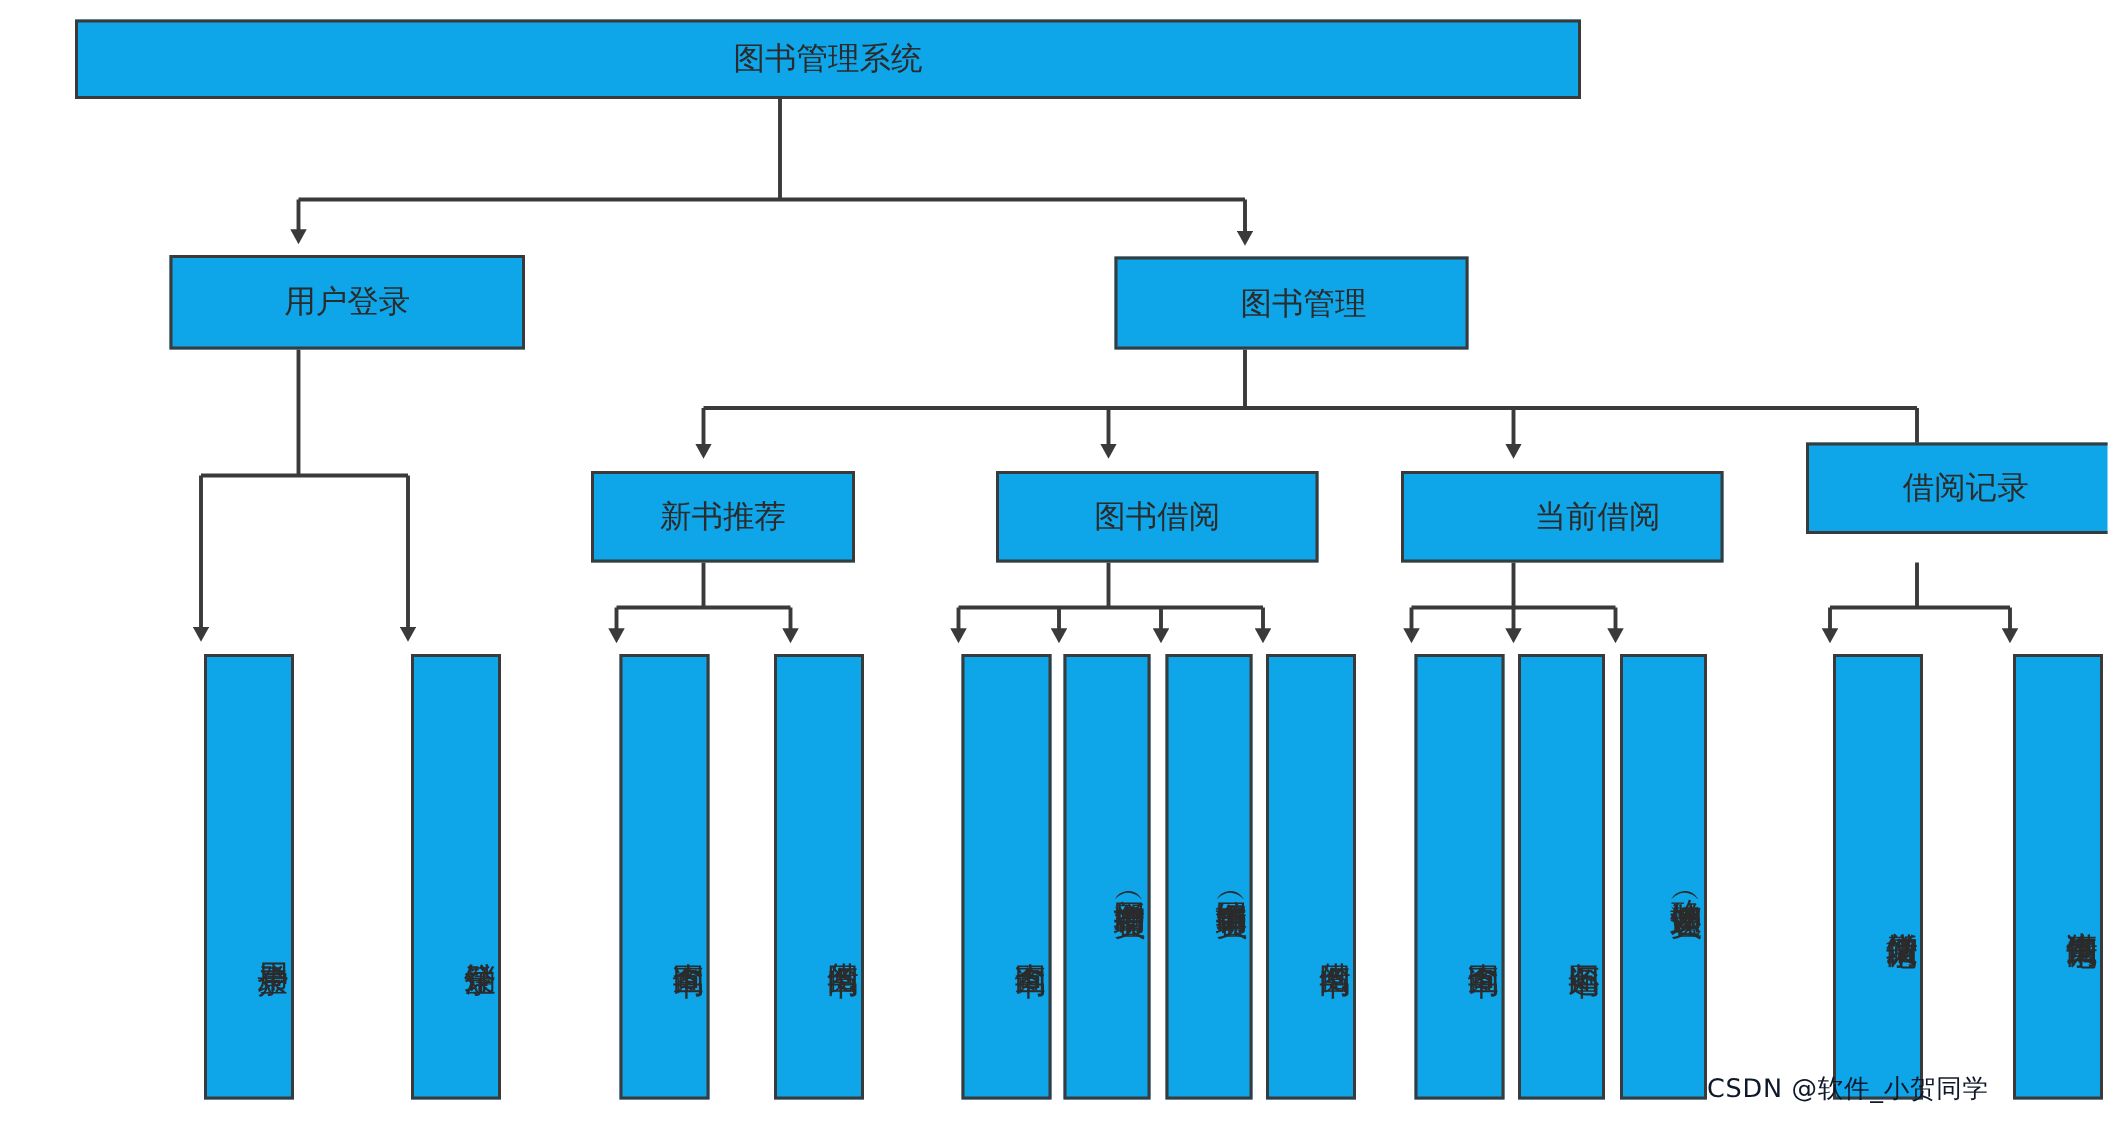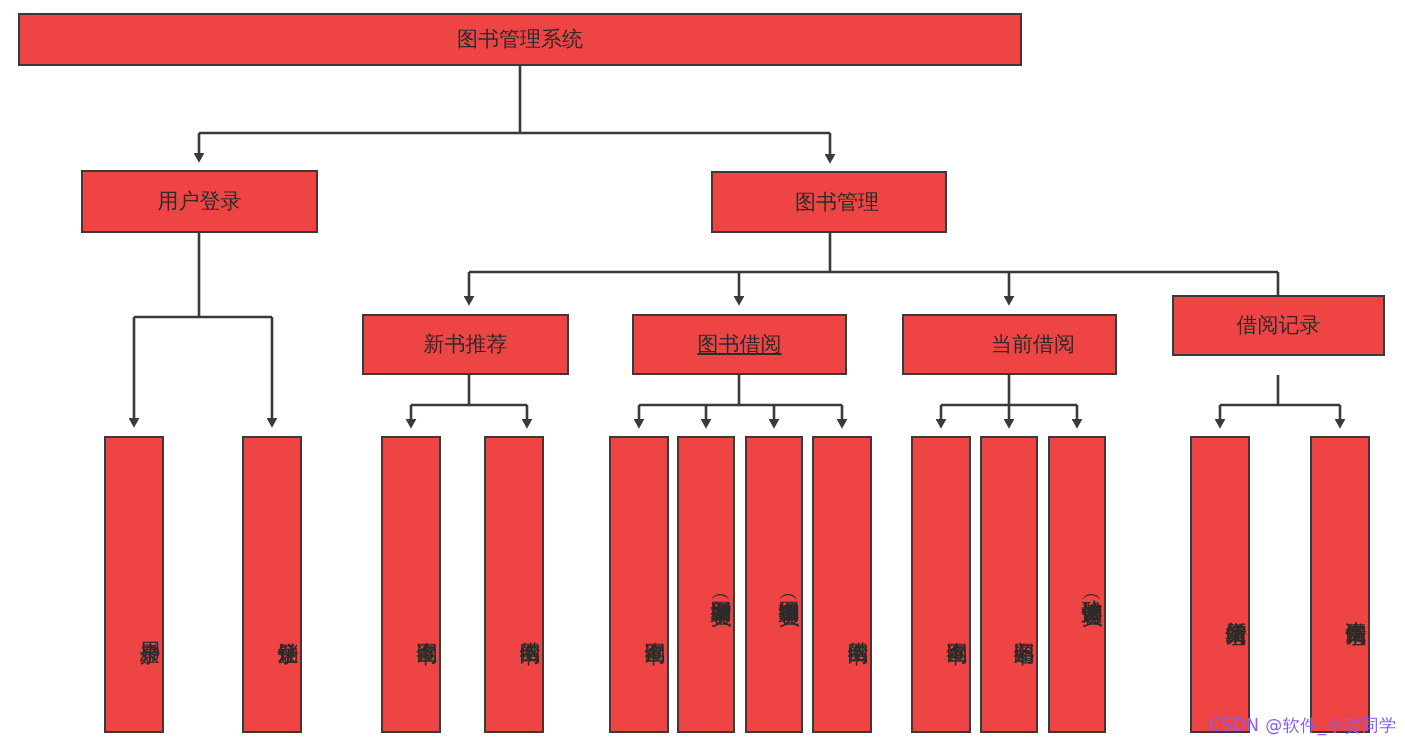--- a/index.html
+++ b/index.html
@@ -23,49 +23,50 @@
     position: absolute;
     left: 0;
     top: 0;
     width: 1405px;
     height: 747px;
   }
   .node {
     position: absolute;
     box-sizing: border-box;
     border: 2.5px solid #3a3a3a;
-    background: #ef4444;
+    background: #0ea5e9;
     color: #2b2b2b;
     display: flex;
     align-items: center;
     justify-content: center;
     text-align: center;
     line-height: 1.18;
+    margin-left: 32px;
   }
   .node.h {
     font-size: 21px;
   }
   .node.v {
     writing-mode: vertical-rl;
     text-orientation: upright;
     font-size: 21px;
     align-items: flex-start;
     justify-content: center;
     padding-top: 6px;
     letter-spacing: 1px;
   }
   .node.v.tall-text {
     padding-top: 4px;
   }
   #watermark {
     position: absolute;
-    left: 1209px;
+    left: 1138px;
     top: 714px;
     font-size: 17px;
-    color: #8b5cf6;
+    color: #0f172a;
     white-space: nowrap;
     letter-spacing: 0.5px;
     pointer-events: none;
   }
 </style>
 </head>
 <body>
 
 <div id="diagram-root">
 
@@ -123,24 +124,24 @@
     <span>图书管理系统</span>
   </div>
 
   <div class="node h" style="left:81px; top:170px; width:237px; height:63px;">
     <span>用户登录</span>
   </div>
   <div class="node h" style="left:711px; top:171px; width:236px; height:62px;padding-left:16px;">
     <span>图书管理</span>
   </div>
 
-  <div class="node h" style="left:362px; top:314px; width:207px; height:61px;">
+  <div class="node h" style="left:362px; top:314px; width:176px; height:61px;">
     <span>新书推荐</span>
   </div>
-  <div class="node h" style="left:632px; top:314px; width:215px; height:61px;text-decoration:underline;">
+  <div class="node h" style="left:632px; top:314px; width:215px; height:61px;">
     <span>图书借阅</span>
   </div>
   <div class="node h" style="left:902px; top:314px; width:215px; height:61px;padding-left:47px;">
     <span>当前借阅</span>
   </div>
   <div class="node h" style="left:1172px; top:295px; width:213px; height:61px;">
     <span>借阅记录</span>
   </div>
 
   <div class="node v" style="left:104px; top:436px; width:60px; height:297px; padding-top:84px;">

